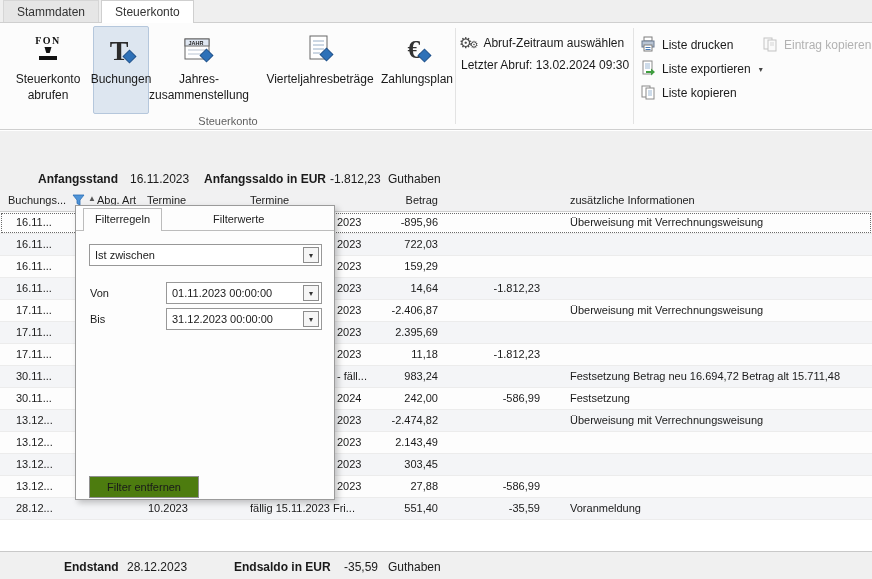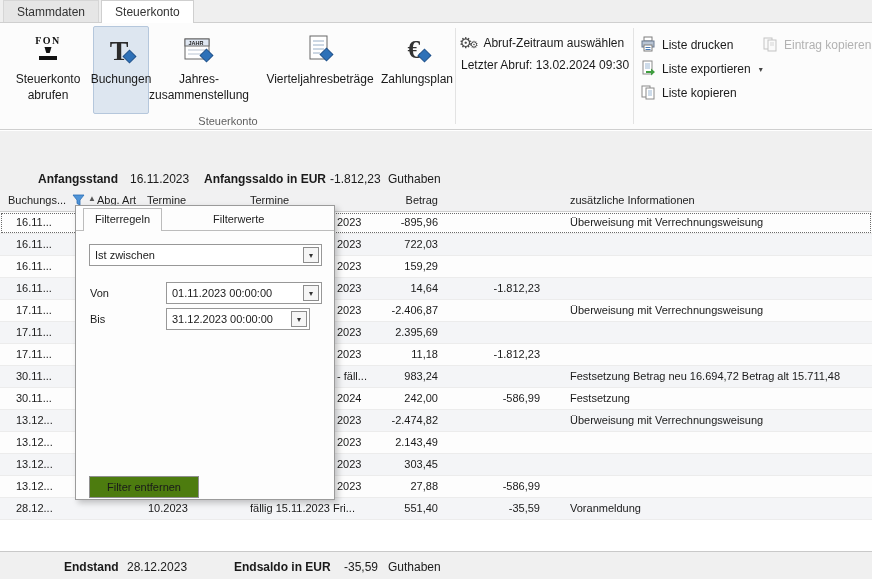--- a/index.html
+++ b/index.html
@@ -81,21 +81,21 @@
   .ptab{padding:4px 11px 5px;color:#222;}
   .ptab.active{background:#fdfdfd;border:1px solid #bcbcbc;border-bottom:none;
     margin-bottom:-1px;padding-bottom:6px;}
   .combo{position:absolute;background:#fff;border:1px solid #989898;display:flex;
     align-items:center;height:22px;}
   .combo .val{flex:1;padding-left:5px;white-space:nowrap;overflow:hidden;}
   .combo .dd{width:16px;height:16px;margin-right:2px;border:1px solid #8d8d8d;background:#f6f6f6;
     display:flex;align-items:center;justify-content:center;font-size:8px;color:#333;flex:0 0 auto;}
   .combo-op{left:13px;top:38px;width:233px;}
   .combo-von{left:90px;top:76px;width:156px;}
-  .combo-bis{left:90px;top:102px;width:144px;}
+  .combo-bis{left:90px;top:102px;width:156px;}
   .flabel{position:absolute;left:14px;}
   .flabel.von{top:81px;}
   .flabel.bis{top:107px;}
   .remove-btn{position:absolute;left:13px;top:270px;width:110px;height:22px;background:#4d7c0f;
     border:1px solid #8f8f8f;display:flex;align-items:center;justify-content:center;font-size:11px;}
 </style>
 </head>
 <body>
 
 <div class="tabbar">

